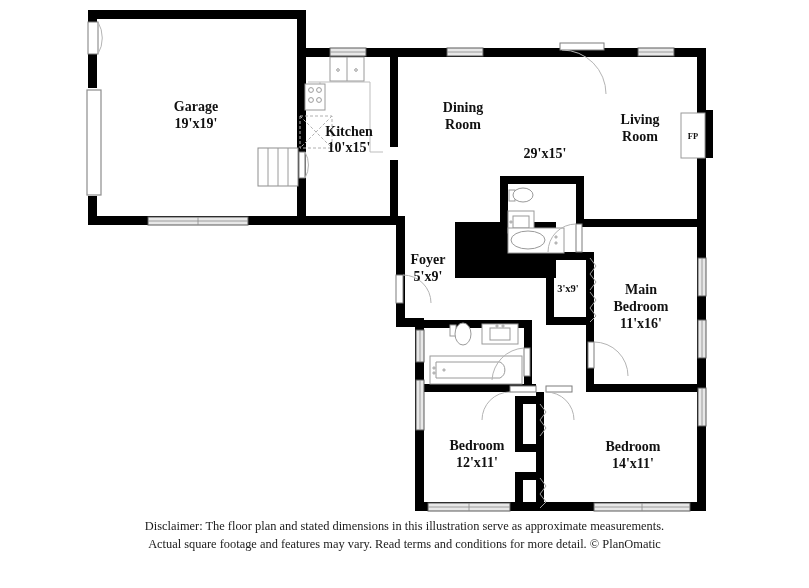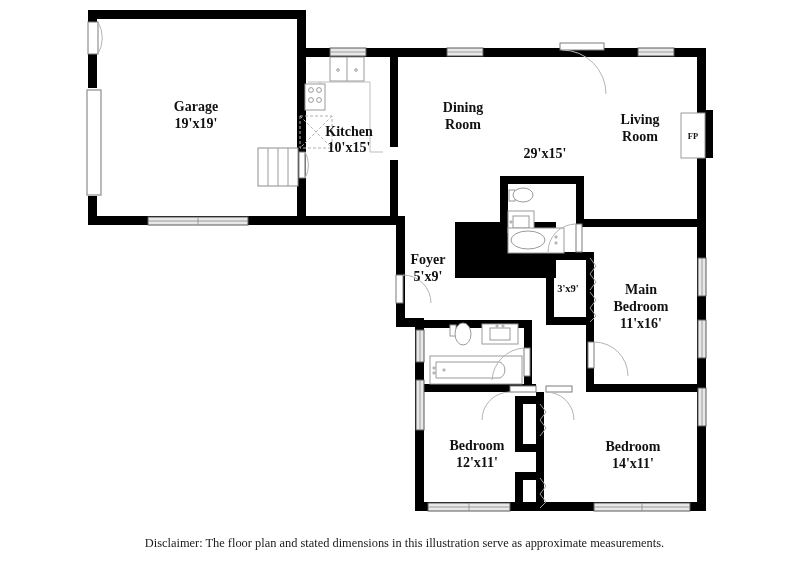--- a/index.html
+++ b/index.html
@@ -102,21 +102,20 @@
     width: 809px;
     text-align: center;
     font-family: "Liberation Serif", serif;
     font-size: 12.4px;
     line-height: 1.45;
     color: #1a1a1a;
   }
   #disclaimer .line {
     display: block;
     white-space: nowrap;
-    margin-top: 17px;
   }
 </style>
 </head>
 <body>
 
 <div id="floorplan-page">
 
   <svg id="plan-svg" width="809" height="588" viewBox="0 0 809 588">
 
     <g>
@@ -382,15 +381,16 @@
 
     <text class="room-label" x="477" y="450">Bedroom</text>
     <text class="room-label" x="477" y="467">12'x11'</text>
 
     <text class="room-label" x="633" y="451">Bedroom</text>
     <text class="room-label" x="633" y="468">14'x11'</text>
   </svg>
 
   <div id="disclaimer">
     <span class="line">Disclaimer: The floor plan and stated dimensions in this illustration serve as approximate measurements.</span>
+    <span class="line">Actual square footage and features may vary. Read terms and conditions for more detail. © PlanOmatic</span>
   </div>
 
 </div>
 
 </body></html>

